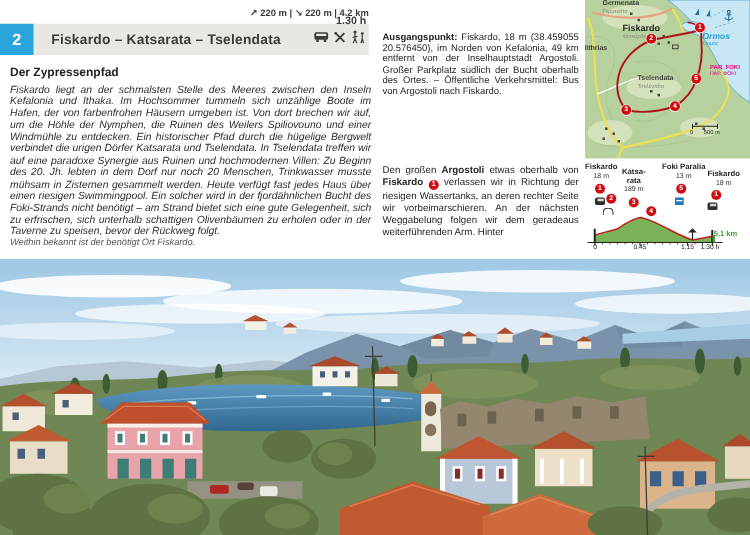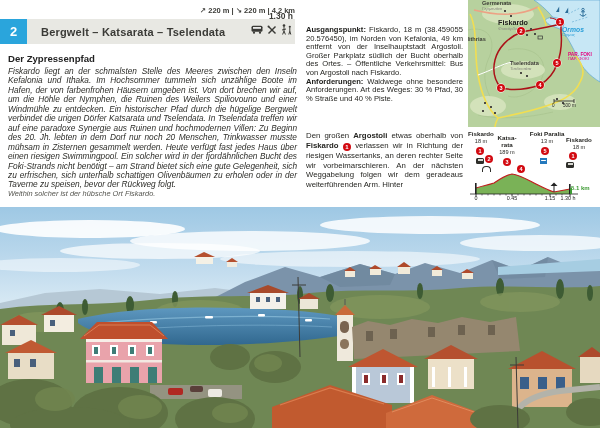--- a/index.html
+++ b/index.html
@@ -55,21 +55,21 @@
   
   .photo{position:absolute;left:0;top:207px;width:600px;height:221px;overflow:hidden;}
 </style>
 </head>
 <body>
 
 <div>
   <div class="stats">↗ 220 m | ↘ 220 m | 4.2 km</div>
   <div class="titlebar">
     <div class="routenum">2</div>
-    <div class="titletext">Bergwelt – Katsarata – Tselendata</div>
+    <div class="titletext">Fiskardo – Katsarata – Tselendata</div>
   </div>
   <div class="durblock">
     <div class="dur">1.30 h</div>
     <div class="hicons">
       <svg width="12" height="9" viewBox="0 0 12 9">
         <rect x="0.5" y="0.8" width="11" height="6" rx="1.5" fill="#3a3a36"></rect>
         <rect x="2" y="2" width="8" height="1.8" fill="#fff" opacity=".9"></rect>
         <circle cx="3" cy="7.7" r="1.1" fill="#3a3a36"></circle>
           <circle cx="9" cy="7.7" r="1.1" fill="#3a3a36"></circle>
       </svg>
@@ -85,25 +85,24 @@
         <path d="M8.8,4 L8.8,7.2 M8.8,7.2 L7.8,10.5 M8.8,7.2 L9.8,10.5" stroke="#3a3a36" stroke-width="1" fill="none"></path>
       </svg>
     </div>
   </div>
 </div>
 
 <div class="article">
   <h2>Der Zypressenpfad</h2>
   <p>Fiskardo liegt an der schmalsten Stelle des Meeres zwischen den Inseln Kefalonia und Ithaka. Im Hochsommer tummeln sich unzählige Boote im Hafen, der von farbenfrohen Häusern umgeben ist. Von dort brechen wir auf, um die Höhle der Nymphen, die Ruinen des Weilers Spiliovouno und einer Windmühle zu entdecken. Ein historischer Pfad durch die hügelige Bergwelt verbindet die urigen Dörfer Katsarata und Tselendata. In Tselendata treffen wir auf eine paradoxe Synergie aus Ruinen und hochmodernen Villen: Zu Beginn des 20. Jh. lebten in dem Dorf nur noch 20 Menschen, Trinkwasser musste mühsam in Zisternen gesammelt werden. Heute verfügt fast jedes Haus über einen riesigen Swimmingpool. Ein solcher wird in der fjordähnlichen Bucht des Foki-Strands nicht benötigt – am Strand bietet sich eine gute Gelegenheit, sich zu erfrischen, sich unterhalb schattigen Olivenbäumen zu erholen oder in der Taverne zu speisen, bevor der Rückweg folgt.</p>
 </div>
-<div class="caption">Weithin solcher ist der hübsche Ort Fiskardo.</div>
+<div class="caption">Weithin bekannt ist der benötigt Ort Fiskardo.</div>
 
 <div class="infocol">
   <div><b>Ausgangspunkt:</b> <span>Fiskardo, 18 m (38.459055 20.576450), im Norden von Kefalonia, 49 km entfernt von der Inselhauptstadt Argostoli. Großer Parkplatz südlich der Bucht oberhalb des Ortes. – Öffentliche Verkehrsmittel: Bus von Argostoli nach Fiskardo.</span></div>
-  <div><b>Anforderungen:</b> <span>Waldwege ohne besondere Anforderungen. Art des Weges: 30 % Pfad, 30 % Straße und 40 % Piste.</span></div>
 </div>
 <div class="routepara">Den großen <b>Argostoli</b> etwas oberhalb von <b>Fiskardo</b> <span class="wp wp-inline">1</span> verlassen wir in Richtung der riesigen Wassertanks, an deren rechter Seite wir vorbeimarschieren. An der nächsten Weggabelung folgen wir dem geradeaus weiterführenden Arm. Hinter</div>
 
 <div class="mapwrap">
   <svg width="132" height="127" viewBox="0 0 132 127">
     <rect width="132" height="127" fill="#b7d19e"></rect>
     <g stroke="#a5c089" fill="none" stroke-width=".6" opacity=".9">
       <path d="M0,30 C20,25 30,40 20,60 C12,80 20,100 35,112"></path>
       <path d="M40,50 C60,45 80,55 75,75 C70,92 50,100 40,96"></path>
       <path d="M10,115 C30,120 60,118 85,112"></path>

